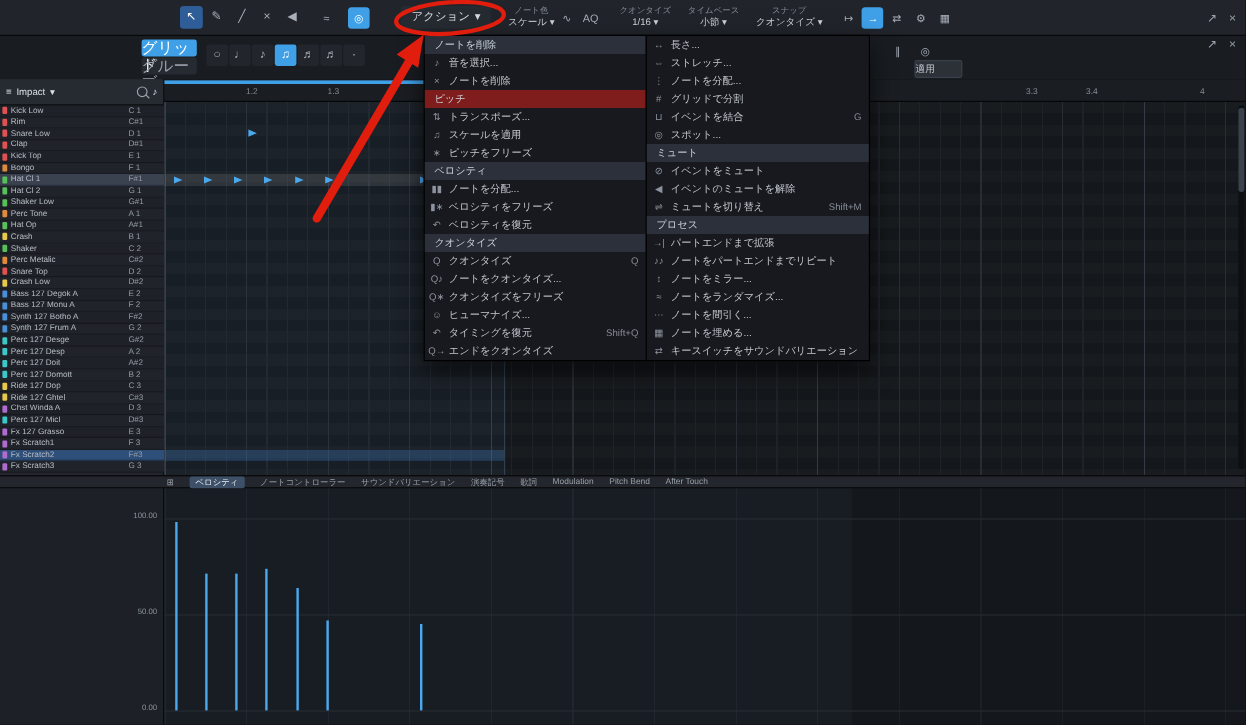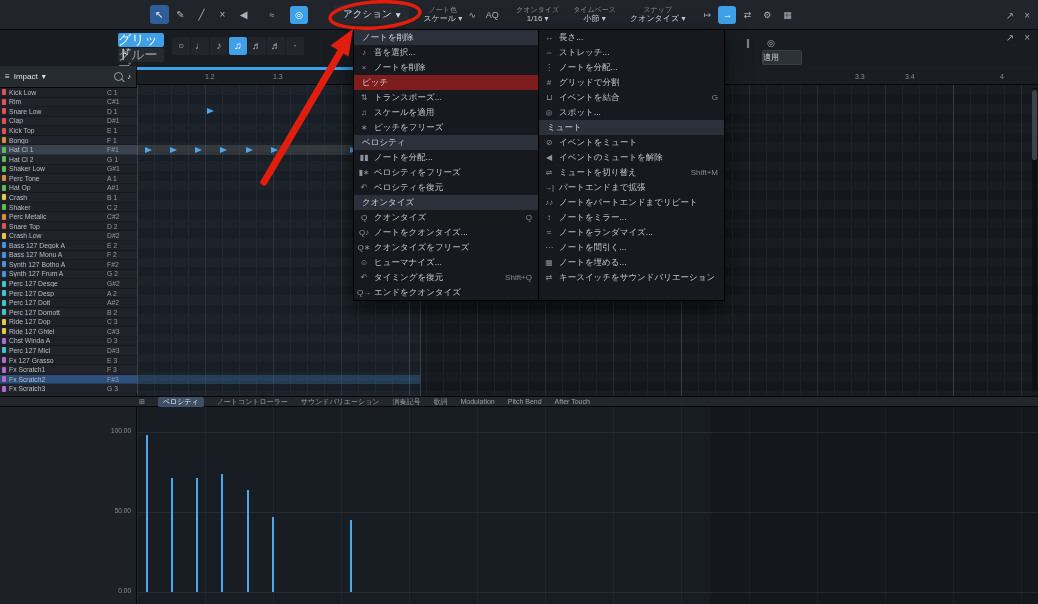--- a/index.html
+++ b/index.html
@@ -540,20 +540,21 @@
       <div class="mitem">
         <span class="micon">◀</span>
         <span class="mlabel">イベントのミュートを解除</span>
         <span class="mshort"></span>
       </div>
       <div class="mitem">
         <span class="micon">⇌</span>
         <span class="mlabel">ミュートを切り替え</span>
         <span class="mshort">Shift+M</span>
       </div>
+      <div class="mhead">プロセス</div>
       <div class="mitem">
         <span class="micon">→|</span>
         <span class="mlabel">パートエンドまで拡張</span>
         <span class="mshort"></span>
       </div>
       <div class="mitem">
         <span class="micon">♪♪</span>
         <span class="mlabel">ノートをパートエンドまでリピート</span>
         <span class="mshort"></span>
       </div>

